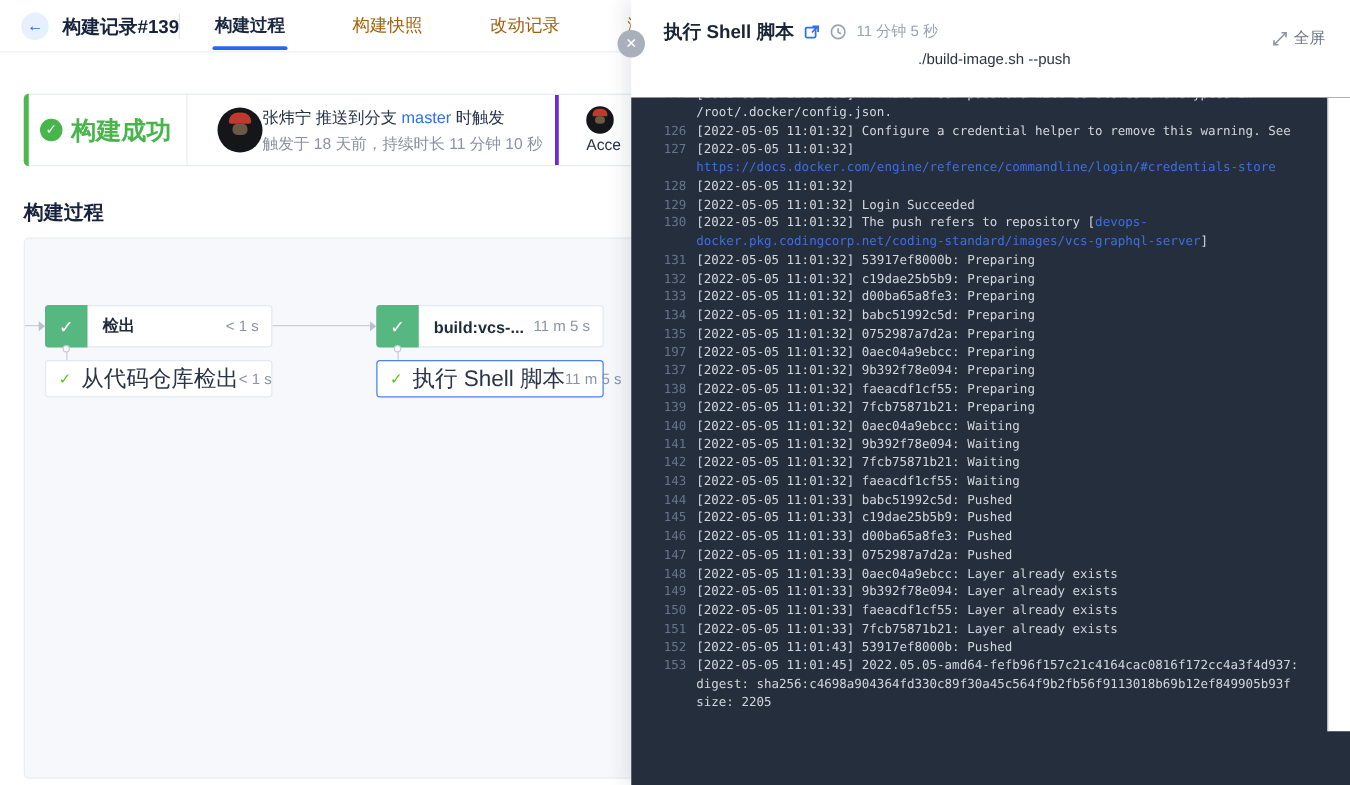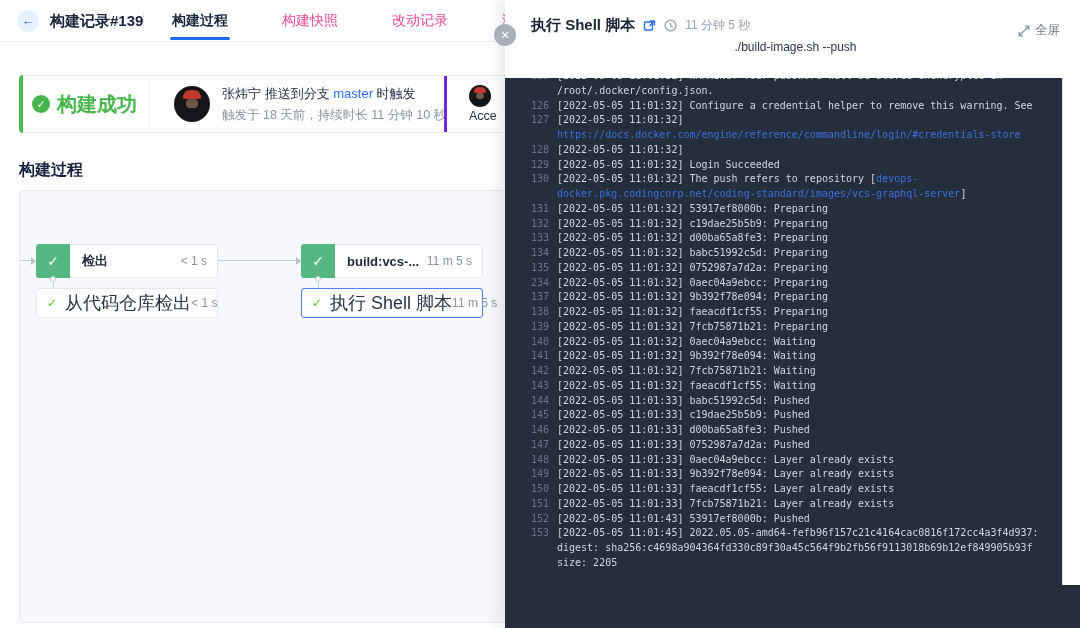--- a/index.html
+++ b/index.html
@@ -8,36 +8,36 @@
   .app { position:relative; width:1080px; height:628px; background:#fff; }
 
   
   .top { position:absolute; left:0; top:0; width:1080px; height:42px; border-bottom:1px solid #edeff3; background:#fff; }
   .back-btn { position:absolute; left:17px; top:10px; width:22px; height:22px; border-radius:50%;
               background:#e8f0fd; color:#2468f2; font-size:13px; line-height:21px; text-align:center; cursor:pointer; }
   .page-title { position:absolute; left:50px; top:12px; font-size:15px; font-weight:bold; color:#17233d;text-align:center; }
   .title-divider { position:absolute; left:143px; top:11px; width:1px; height:20px; background:#e3e6eb; }
   .tabs { position:absolute; left:162px; top:0; height:42px; display:flex; }
   .tab { position:relative; height:42px; line-height:40px; padding:0 10px; margin-right:34px;
-         font-size:14px; color:#ec4899; cursor:pointer; white-space:nowrap; }
+         font-size:14px; color:#a16207; cursor:pointer; white-space:nowrap; }
   .tab.active { color:#1a2740; font-weight:bold; }
   .tab.active::after { content:""; position:absolute; left:8px; right:8px; bottom:2px; height:3px;
                        border-radius:2px; background:#2468f2; }
 
   
   .status-card { position:absolute; left:19px; top:75px; width:1042px; height:58px; background:#fff;
                  border:1px solid #e8ebf1; border-radius:4px; display:flex; align-items:stretch; }
   .status-bar { position:absolute; left:-1px; top:-1px; bottom:-1px; width:4px; background:#4cb84e;
                 border-radius:4px 0 0 4px; }
   .status-sec1 { width:130px; display:flex; align-items:center; justify-content:center; gap:7px;
                  border-right:1px solid #eef0f4; }
   .ok-circle { width:18px; height:18px; border-radius:50%; background:#47b54b; color:#fff;
                font-size:11px; line-height:18px; text-align:center; font-weight:bold; }
   .status-text { color:#47b54b; font-size:20px; font-weight:bold; }
-  .status-sec2 { display:flex; align-items:center; padding-left:24px; gap:12px; }
+  .status-sec2 { display:flex; align-items:center; padding-left:24px; gap:0; }
   .avatar { width:36px; height:36px; border-radius:50%; background:#15161a; position:relative; overflow:hidden; flex-shrink:0; }
   .avatar::before { content:""; position:absolute; left:9px; top:4px; width:18px; height:9px; border-radius:8px 8px 2px 2px; background:#c0392b; }
   .avatar::after { content:""; position:absolute; left:12px; top:13px; width:12px; height:9px; border-radius:4px; background:#6d5847; }
   .trigger-line1 { font-size:13px; color:#273149; margin-bottom:4px; white-space:nowrap; }
   .branch-link { color:#2e6ef2; cursor:pointer; }
   .trigger-line2 { font-size:12.5px; color:#8a93a3; white-space:nowrap; }
   .status-sec3 { position:absolute; left:424px; top:0; bottom:0; border-left:3px solid #6d28d9;
                  padding-left:22px; display:flex; flex-direction:column; justify-content:center; }
   .avatar.small { width:22px; height:22px; margin-bottom:2px; }
   .avatar.small::before { left:5px; top:2px; width:12px; height:6px; }
@@ -253,21 +253,21 @@
           </div>
           <div class="log-line">
             <span class="ln">134</span>
             <span class="lt"><span class="seg-p">[2022-05-05 11:01:32] babc51992c5d: Preparing</span></span>
           </div>
           <div class="log-line">
             <span class="ln">135</span>
             <span class="lt"><span class="seg-p">[2022-05-05 11:01:32] 0752987a7d2a: Preparing</span></span>
           </div>
           <div class="log-line">
-            <span class="ln">234</span>
+            <span class="ln">197</span>
             <span class="lt"><span class="seg-p">[2022-05-05 11:01:32] 0aec04a9ebcc: Preparing</span></span>
           </div>
           <div class="log-line">
             <span class="ln">137</span>
             <span class="lt"><span class="seg-p">[2022-05-05 11:01:32] 9b392f78e094: Preparing</span></span>
           </div>
           <div class="log-line">
             <span class="ln">138</span>
             <span class="lt"><span class="seg-p">[2022-05-05 11:01:32] faeacdf1cf55: Preparing</span></span>
           </div>

